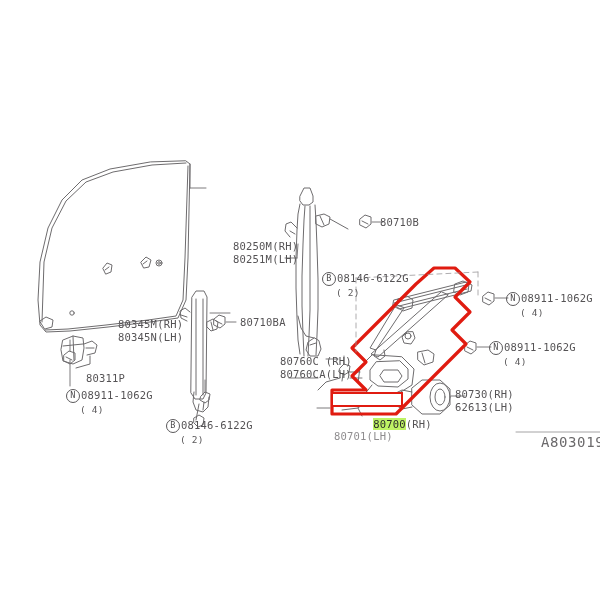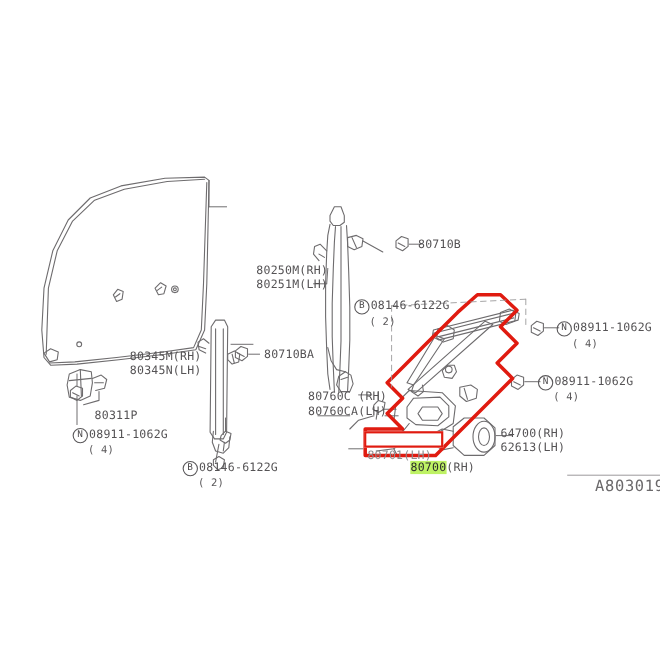--- a/index.html
+++ b/index.html
@@ -12,21 +12,21 @@
        font-family:"DejaVu Sans Mono","Liberation Mono",monospace;}
   .lbl.l2{line-height:12.5px;}
   .qty{font-size:9.5px;color:#5a585a;letter-spacing:.2px;}
   .pfx{display:inline-block;width:12px;height:12px;line-height:11px;
        text-align:center;border:1px solid #5a585a;border-radius:50%;
        font-size:8.5px;vertical-align:1px;margin-right:1px;color:#4e4c4e;}
   .diagcode{position:absolute;color:#6b696b;font-size:14px;letter-spacing:.6px;}
   .hl-wrap{position:absolute;border:2px solid #e01b10;background:#fff;
            padding:0 1px;box-sizing:border-box;}
   .hl-green{background:#bef264;color:#2b2b2b;}
-  .ghost{color:#8f8d8f;}
+  .ghost{color:#8f8d8f;margin-top:22px;}
 </style>
 </head>
 <body>
 
 <div id="stage">
 
   <svg class="art" viewBox="0 0 600 600">
     <g fill="none" stroke="#6e6c6e" stroke-width="1" stroke-linejoin="round" stroke-linecap="round">
 
       <g>
@@ -191,21 +191,21 @@
   <div class="lbl" style="left:240px;top:316px;">80710BA</div>
 
   <div class="lbl l2" style="left:118px;top:318px;"><span>80345M(RH)</span>
 <span>80345N(LH)</span></div>
 
   <div class="lbl" style="left:54px;top:372px;margin-left:32px;">80311P</div>
 
   <div class="lbl l2" style="left:280px;top:339px;margin-top:16px;"><span>80760C (RH)</span>
 <span>80760CA(LH)</span></div>
 
-  <div class="lbl l2" style="left:455px;top:388px;"><span>64700(RH)</span>
+  <div class="lbl l2" style="left:455px;top:388px;"><span>80730(RH)</span>
 <span>62613(LH)</span></div>
 
   <div class="hl-wrap" style="left:331px;top:392px;width:72px;height:15px;">
     <span class="lbl" style="position:static;">
       <span class="hl-green">80700</span><span>(RH)</span>
     </span>
   </div>
   <div class="lbl ghost" style="left:334px;top:408px;">80701(LH)</div>
 
   <div class="lbl" style="left:322px;top:272px;"><span class="pfx">B</span><span>08146-6122G</span>

